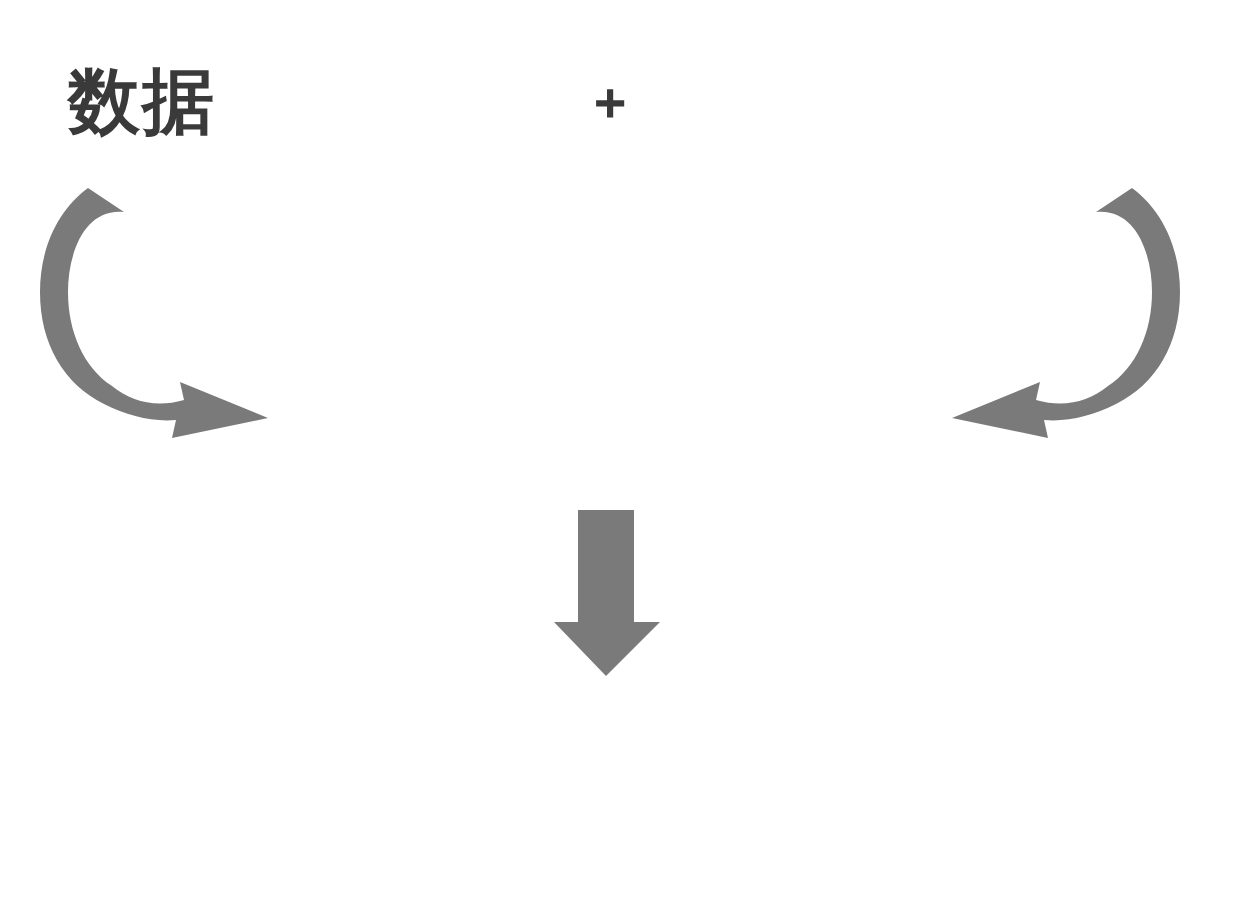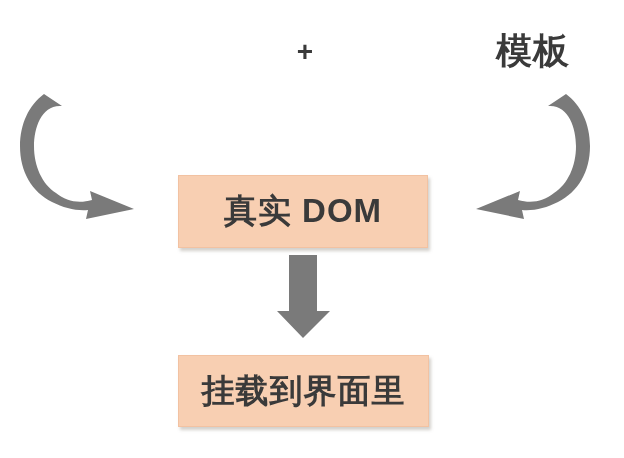--- a/index.html
+++ b/index.html
@@ -92,24 +92,24 @@
     font-weight: 400;
     color: var(--watermark);
     letter-spacing: 1px;
   }
 </style>
 </head>
 <body>
 
 <div class="canvas">
 
+  <div class="top-label left">数据</div>
 
   <div class="plus-sign">+</div>
 
-  <div class="top-label right">模板</div>
 
   <svg class="curved-arrow left" viewBox="0 0 118 128" aria-hidden="true">
     <path fill="currentColor" d="
       M24,2
       C 9,13 0,32 0,54
       C 0,80 12,100 32,110
       C 44,116 56,119 68,118
       L 66,127
       L 114,117
       L 70,99
@@ -129,26 +129,20 @@
       L 66,127
       L 114,117
       L 70,99
       L 72,108
       C 58,112 46,109 36,101
       C 22,92 14,74 14,54
       C 14,35 22,12 42,14
       Z"></path>
   </svg>
 
-  <div class="node-box real-dom">
-    <span>真实 DOM</span>
-  </div>
 
   <svg class="down-arrow" viewBox="0 0 73 84" aria-hidden="true">
     <polygon fill="currentColor" points="22,0 50,0 50,56 63,56 36,83 10,56 22,56"></polygon>
   </svg>
 
-  <div class="node-box mount">
-    <span>挂载到界面里</span>
-  </div>
 
 
 </div>
 
 </body></html>

